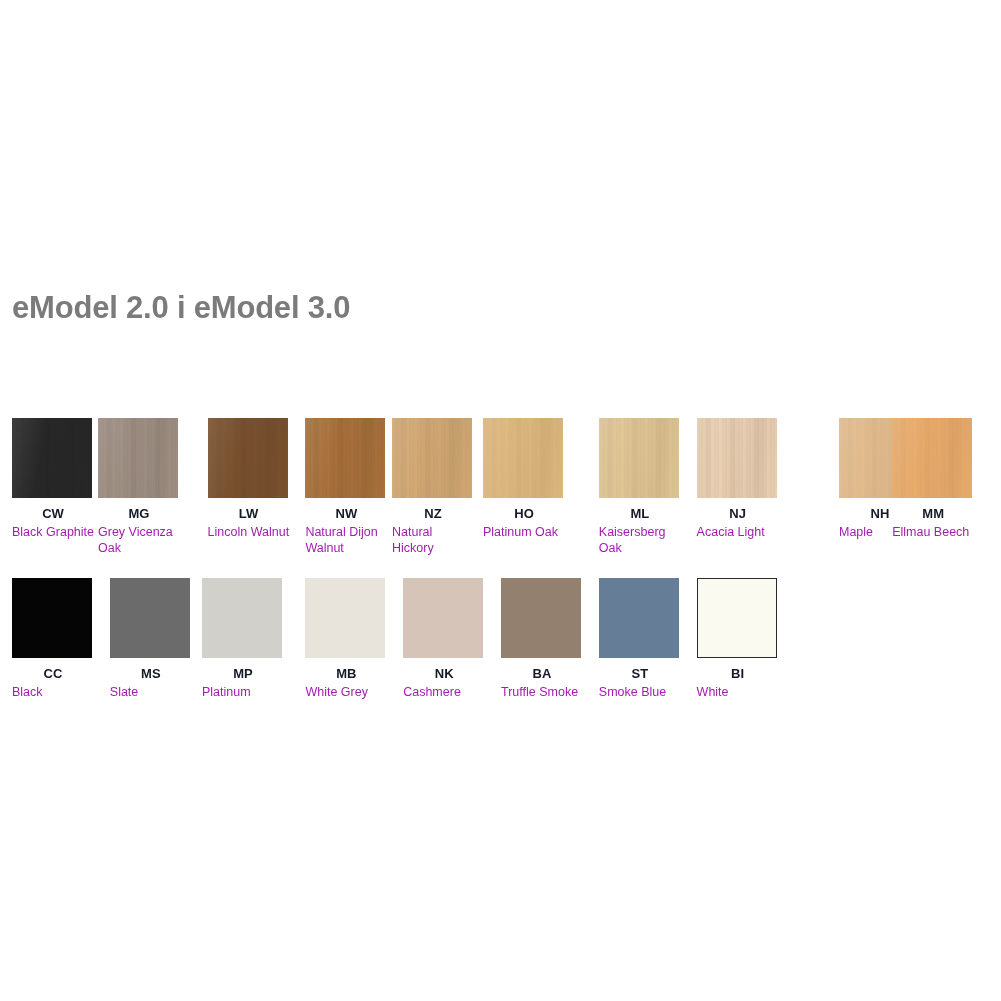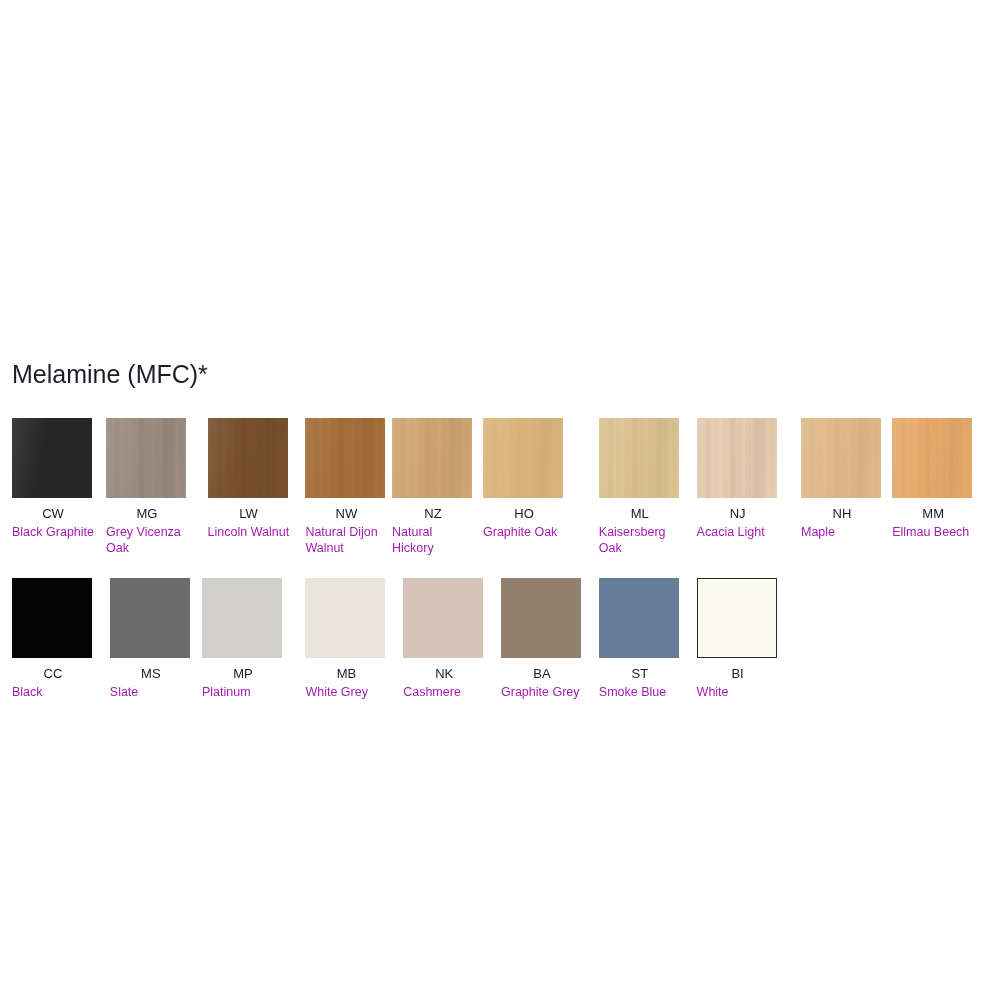--- a/index.html
+++ b/index.html
@@ -110,51 +110,51 @@
       rgba(255,255,255,0.10) 0%,
       rgba(255,255,255,0.00) 38%,
       rgba(0,0,0,0.035) 72%,
       rgba(0,0,0,0.00) 100%);
   }
 
   .swatch-code {
     margin-top: 8px;
     text-align: center;
     font-size: 13px;
-    font-weight: normal;
+    font-weight: bold;
     color: #161a28;
     line-height: 16px;
   }
   .swatch-name {
     margin-top: 2px;
     text-align: left;
     font-size: 12.5px;
     font-weight: normal;
     color: #a21caf;
     line-height: 16px;
   }
 </style>
 </head>
 <body style="background: rgb(255, 255, 255);">
 
 <div class="page">
 
-
-  <div class="subtitle">Melamine (MFC)*</div>
+  <div class="title">eModel 2.0 i eModel 3.0</div>
+
 
   <div class="swatch-row" id="row-wood">
       <div class="swatch-cell" style="left: 0px;">
         <div class="swatch-chip" style="background: rgb(39, 39, 39);">
           <div class="grain soft"></div>
           <div class="sheen"></div>
         </div>
         <div class="swatch-code">CW</div>
         <div class="swatch-name">Black Graphite</div>
       </div>
-      <div class="swatch-cell" style="left: 94px;">
+      <div class="swatch-cell" style="left: 86px;">
         <div class="swatch-chip" style="background: rgb(159, 143, 131);">
           <div class="grain strong"></div>
           <div class="sheen"></div>
         </div>
         <div class="swatch-code">MG</div>
         <div class="swatch-name">Grey Vicenza Oak</div>
       </div>
       <div class="swatch-cell" style="left: 195.6px;">
         <div class="swatch-chip" style="background: rgb(121, 81, 46);">
           <div class="grain "></div>
@@ -178,39 +178,39 @@
         </div>
         <div class="swatch-code">NZ</div>
         <div class="swatch-name">Natural Hickory</div>
       </div>
       <div class="swatch-cell" style="left: 471px;">
         <div class="swatch-chip" style="background: rgb(221, 183, 125);">
           <div class="grain soft"></div>
           <div class="sheen"></div>
         </div>
         <div class="swatch-code">HO</div>
-        <div class="swatch-name">Graphite Oak</div>
+        <div class="swatch-name">Platinum Oak</div>
       </div>
       <div class="swatch-cell" style="left: 586.8px;">
         <div class="swatch-chip" style="background: rgb(224, 197, 147);">
           <div class="grain "></div>
           <div class="sheen"></div>
         </div>
         <div class="swatch-code">ML</div>
         <div class="swatch-name">Kaisersberg Oak</div>
       </div>
       <div class="swatch-cell" style="left: 684.6px;">
         <div class="swatch-chip" style="background: rgb(234, 207, 178);">
           <div class="grain strong"></div>
           <div class="sheen"></div>
         </div>
         <div class="swatch-code">NJ</div>
         <div class="swatch-name">Acacia Light</div>
       </div>
-      <div class="swatch-cell" style="left: 750px; padding-left: 39px;">
+      <div class="swatch-cell" style="left: 788px; padding-left: 39px;">
         <div class="swatch-chip" style="background: rgb(226, 187, 140);">
           <div class="grain soft"></div>
           <div class="sheen"></div>
         </div>
         <div class="swatch-code">NH</div>
         <div class="swatch-name">Maple</div>
       </div>
       <div class="swatch-cell" style="left: 880.2px;">
         <div class="swatch-chip" style="background: rgb(232, 171, 107);">
           <div class="grain soft"></div>
@@ -243,21 +243,21 @@
         <div class="swatch-name">White Grey</div>
       </div>
       <div class="swatch-cell" style="left: 391.2px;">
         <div class="swatch-chip" style="background: rgb(215, 196, 184);"></div>
         <div class="swatch-code">NK</div>
         <div class="swatch-name">Cashmere</div>
       </div>
       <div class="swatch-cell" style="left: 489px;">
         <div class="swatch-chip" style="background: rgb(147, 128, 111);"></div>
         <div class="swatch-code">BA</div>
-        <div class="swatch-name">Graphite Grey</div>
+        <div class="swatch-name">Truffle Smoke</div>
       </div>
       <div class="swatch-cell" style="left: 586.8px;">
         <div class="swatch-chip" style="background: rgb(102, 125, 151);"></div>
         <div class="swatch-code">ST</div>
         <div class="swatch-name">Smoke Blue</div>
       </div>
       <div class="swatch-cell" style="left: 684.6px;">
         <div class="swatch-chip bordered" style="background: rgb(250, 250, 240);"></div>
         <div class="swatch-code">BI</div>
         <div class="swatch-name">White</div>

